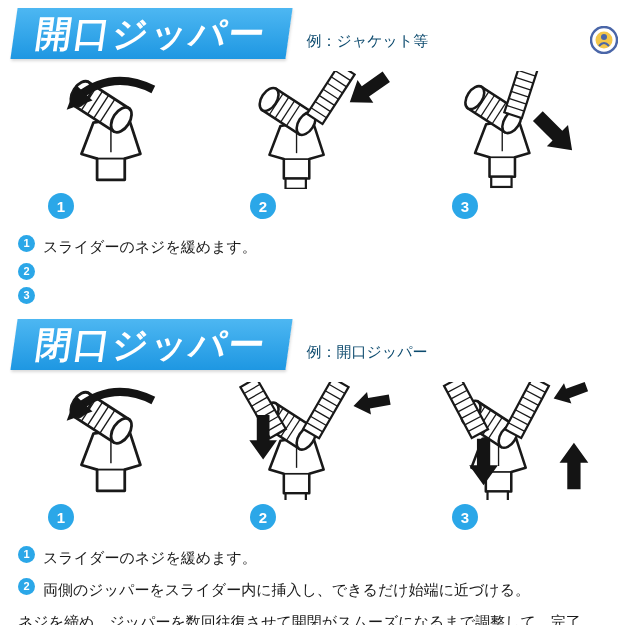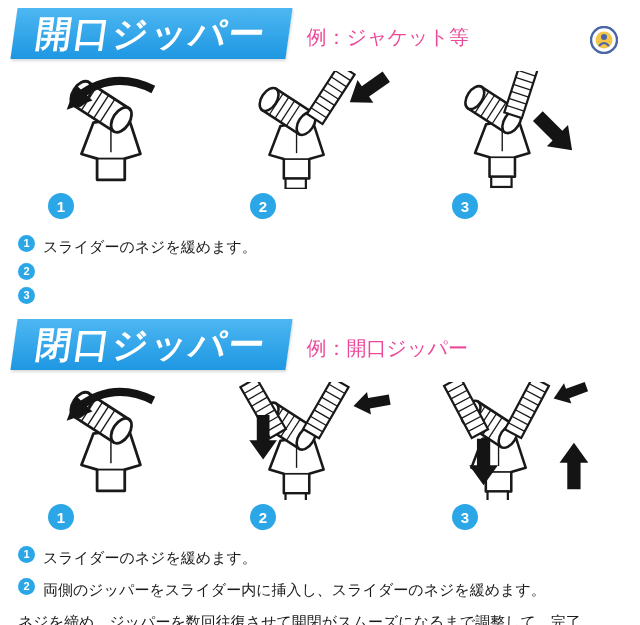--- a/index.html
+++ b/index.html
@@ -16,21 +16,21 @@
   }
   .banner-text{
     display:block;
     font-size:36px;
     font-weight:bold;
     color:#fff;
     letter-spacing:2px;
     line-height:1.25;
     white-space:nowrap;
   }
-  .example-label{font-size:20px;color:#ec4899;padding-bottom:8px;white-space:nowrap;}
+  .example-label{font-size:15px;color:#0c4a6e;padding-bottom:8px;white-space:nowrap;}
   .logo{position:absolute;top:26px;right:22px;width:28px;height:28px;}
   .steps-row{display:flex;justify-content:space-between;padding:0 22px;margin-top:12px;}
   .step-cell{width:192px;display:flex;flex-direction:column;align-items:flex-start;}
   .illus{width:164px;height:118px;display:block;margin-left:6px;}
   .step-num{
     width:26px;height:26px;border-radius:50%;
     background:#2ba7e8;color:#fff;font-weight:bold;font-size:15px;
     display:flex;align-items:center;justify-content:center;
     margin:4px 0 0 26px;
   }
@@ -234,21 +234,21 @@
       </div>
     </div>
 
     <div class="instructions">
       <div class="instr-line">
         <span class="instr-num">1</span>
         <span class="instr-text">スライダーのネジを緩めます。</span>
       </div>
       <div class="instr-line">
         <span class="instr-num">2</span>
-        <span class="instr-text">両側のジッパーをスライダー内に挿入し、スライダーのネジを緩めます。</span>
+        <span class="instr-text">両側のジッパーをスライダー内に挿入し、できるだけ始端に近づける。</span>
       </div>
       <div class="instr-line">
         <span class="instr-text">ネジを締め、ジッパーを数回往復させて開閉がスムーズになるまで調整して、完了</span>
       </div>
     </div>
   </div>
 
 </div>
 
 </body></html>

